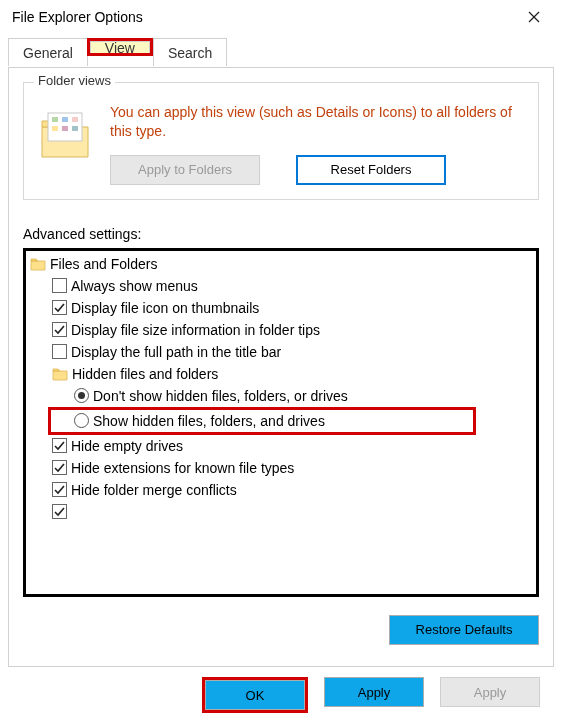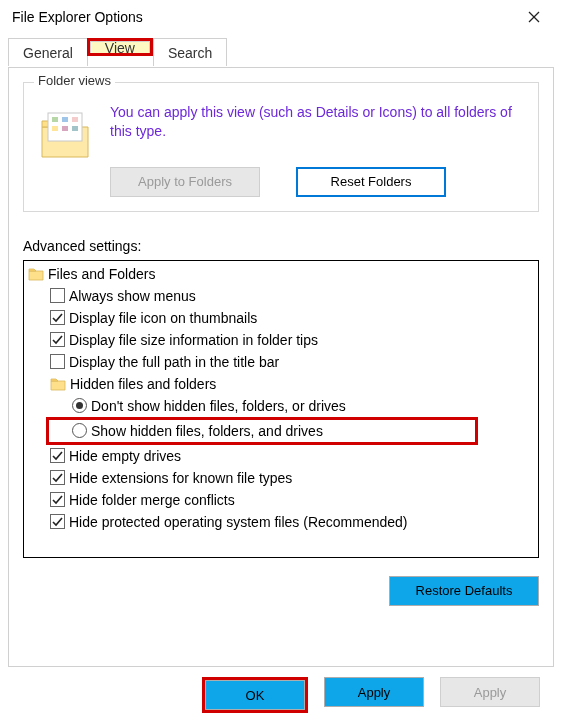--- a/index.html
+++ b/index.html
@@ -88,21 +88,21 @@
     display: flex;
     gap: 16px;
   }
   .folder-icon {
     width: 56px;
     height: 56px;
     flex-shrink: 0;
     margin-top: 4px;
   }
   .fv-right { flex: 1; }
-  .fv-text { margin-bottom: 26px; font-size: 14px; color: #6d28d9; line-height: 1.35; }
+  .fv-text { margin-bottom: 14px; font-size: 14px; color: #c2410c; line-height: 1.35; }
   .fv-buttons { display: flex; gap: 36px; }
   .btn {
     height: 30px;
     min-width: 150px;
     padding: 0 14px;
     font-size: 13px;
     background: #0ea5e9;
     border: 1px solid #adadad;
     cursor: pointer;
   }
@@ -115,22 +115,22 @@
   .btn.focus {
     border: 2px solid #0078d7;
     background: #fff;
   }
   .adv-label {
     margin-top: 26px;
     margin-bottom: 6px;
     font-size: 14px;
   }
   .treebox {
-    border: 1px solid #000000;
-    height: 298px;
+    border: 3px solid #000000;
+    height: 349px;
     overflow: hidden;
     display: flex;
   }
   .tree {
     flex: 1;
     overflow-y: auto;
     padding: 2px 0 2px 2px;
     scrollbar-width: auto;
   }
   .tree::-webkit-scrollbar { width: 18px; }
@@ -335,21 +335,20 @@
               </svg>
             </span>
           <span class="lbl">Hide folder merge conflicts</span>
         </div>
         <div class="node lvl1">
           <span class="chk checked">
               <svg viewBox="0 0 11 11">
                 <polyline points="1,6 4,9 10,2" fill="none" stroke="#222" stroke-width="1.6"></polyline>
               </svg>
             </span>
-          <span class="lbl">Hide protected operating system files (Recommended)</span>
         </div>
         <div class="node lvl1">
           
           
         </div>
       </div>
     </div>
 
     <div class="restore-row">
       <button class="btn">Restore Defaults</button>

